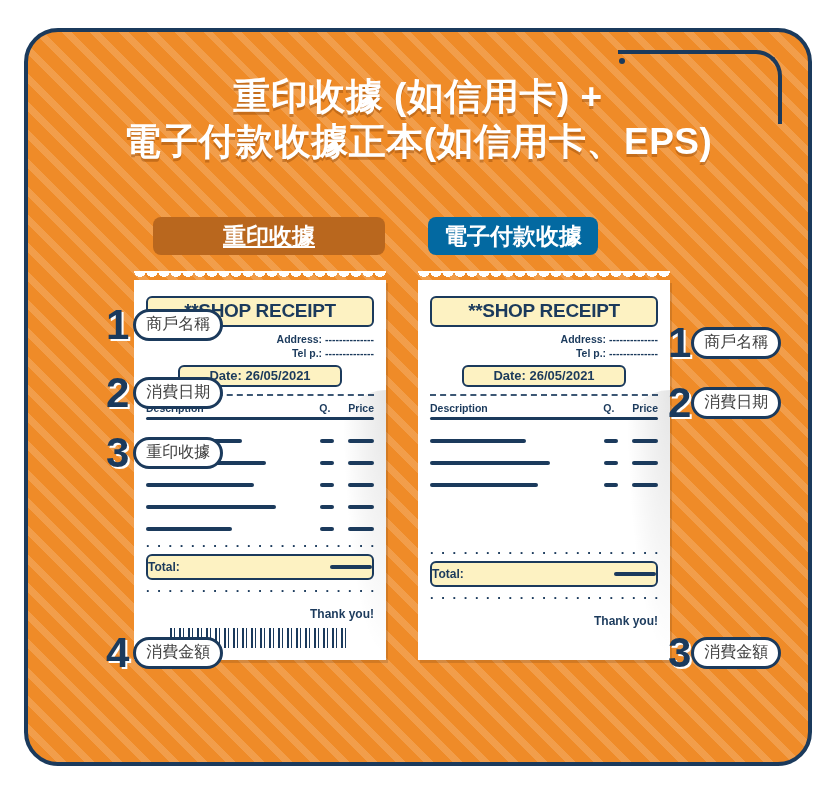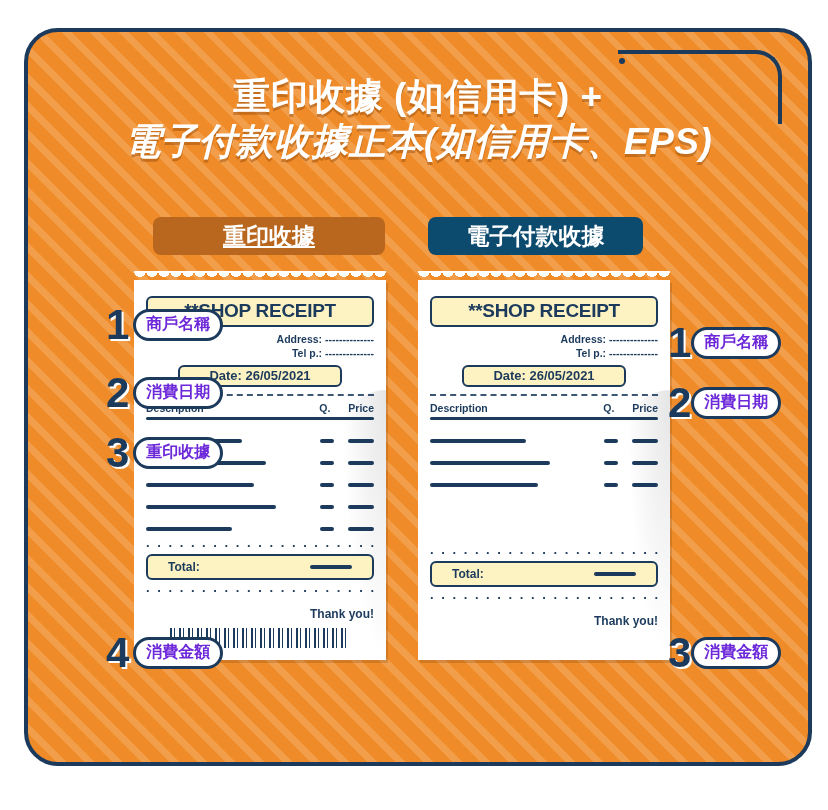--- a/index.html
+++ b/index.html
@@ -38,32 +38,32 @@
 
   .title{
     position:absolute;left:0;right:0;top:42px;
     text-align:center;color:#ffffff;
     font-weight:bold;
     line-height:1.22;
     letter-spacing:.5px;
     text-shadow:0 3px 0 rgba(120,55,0,.35);
   }
   .title .l1{font-size:37px;display:block;}
-  .title .l2{font-size:37px;display:block;font-style:italic;}
+  .title .l2{font-size:37px;display:block;}
 
   
   .pill{
     position:absolute;top:185px;
     height:38px;line-height:38px;
     color:#ffffff;font-weight:bold;font-size:23px;
     text-align:center;
     border-radius:8px;
   }
   .pill.left{left:125px;width:232px;background:#b9671e;text-decoration:underline;}
-  .pill.right{left:400px;width:215px;background:#0c4a6e;}
+  .pill.right{left:400px;width:170px;background:#0369a1;}
 
   
   .receipt{
     position:absolute;
     background:#ffffff;
     box-shadow:2px 3px 0 rgba(0,0,0,.12);
   }
   .receipt.r1{left:106px;top:248px;width:252px;height:380px;}
   .receipt.r2{left:390px;top:248px;width:252px;height:380px;}
   
@@ -111,21 +111,21 @@
     border:2px solid #1b3a5c;border-radius:8px;background:#fdf2c2;
     z-index:-1;
   }
 
   .dots{
     color:#1b3a5c;font-weight:bold;font-size:13px;letter-spacing:2px;
     white-space:nowrap;overflow:hidden;
   }
   .totalbox{
     margin-top:4px;border:2px solid #1b3a5c;border-radius:6px;background:#fdf2c2;
-    height:22px;display:flex;align-items:center;padding:0 20px;
+    height:22px;display:flex;align-items:center;padding:0 0;
   }
   .totalbox .lbl{color:#1b3a5c;font-weight:bold;font-size:12px;}
   .totalbox .amt{margin-left:auto;width:42px;height:4px;background:#1b3a5c;border-radius:2px;}
   .thanks{text-align:right;color:#1b3a5c;font-weight:bold;font-size:12px;margin-top:12px;}
   .barcode{
     margin:7px auto 0;width:180px;height:20px;
     background:repeating-linear-gradient(90deg,#1b3a5c 0 2px,#ffffff 2px 4px,#1b3a5c 4px 5px,#ffffff 5px 9px);
   }
   
   .fold{
@@ -136,21 +136,21 @@
   }
 
   
   .callout{position:absolute;display:flex;align-items:center;}
   .cnum{
     color:#1b3a5c;font-weight:bold;font-size:42px;line-height:1;
     text-shadow:2px 2px 0 #ffffff;
   }
   .clabel{
     background:#ffffff;border:3px solid #1b3a5c;border-radius:16px;
-    color:#6d28d9;font-weight:bold;font-size:16px;
+    color:#404040;font-weight:normal;font-size:16px;
     padding:2px 10px 3px;margin-left:4px;white-space:nowrap;
   }
   .callout.rev .clabel{margin-left:0;margin-right:4px;}
 
   .c1{left:78px;top:272px;}
   .c2{left:78px;top:340px;}
   .c3{left:78px;top:400px;}
   .c4{left:78px;top:600px;}
   .c5{left:640px;top:290px;}
   .c6{left:640px;top:350px;}

